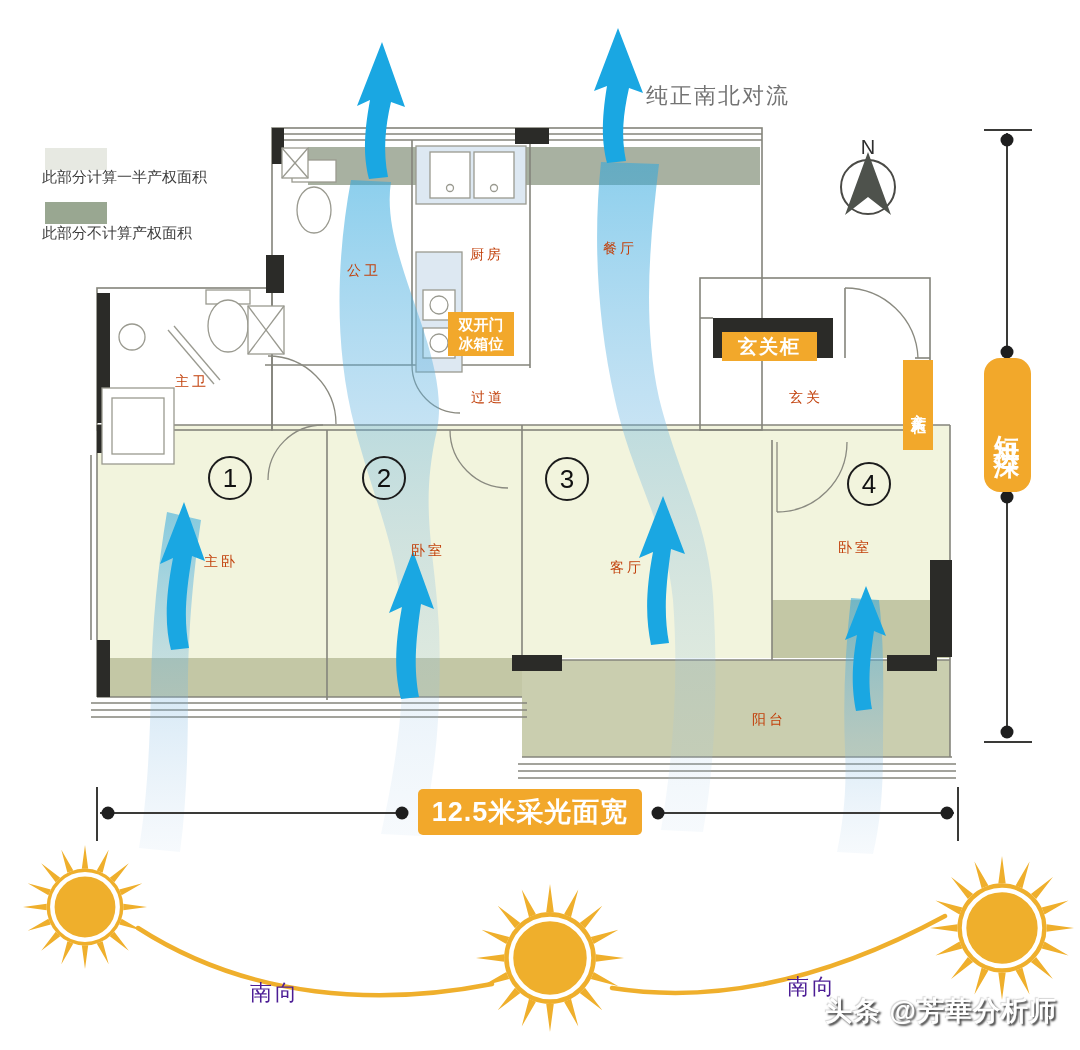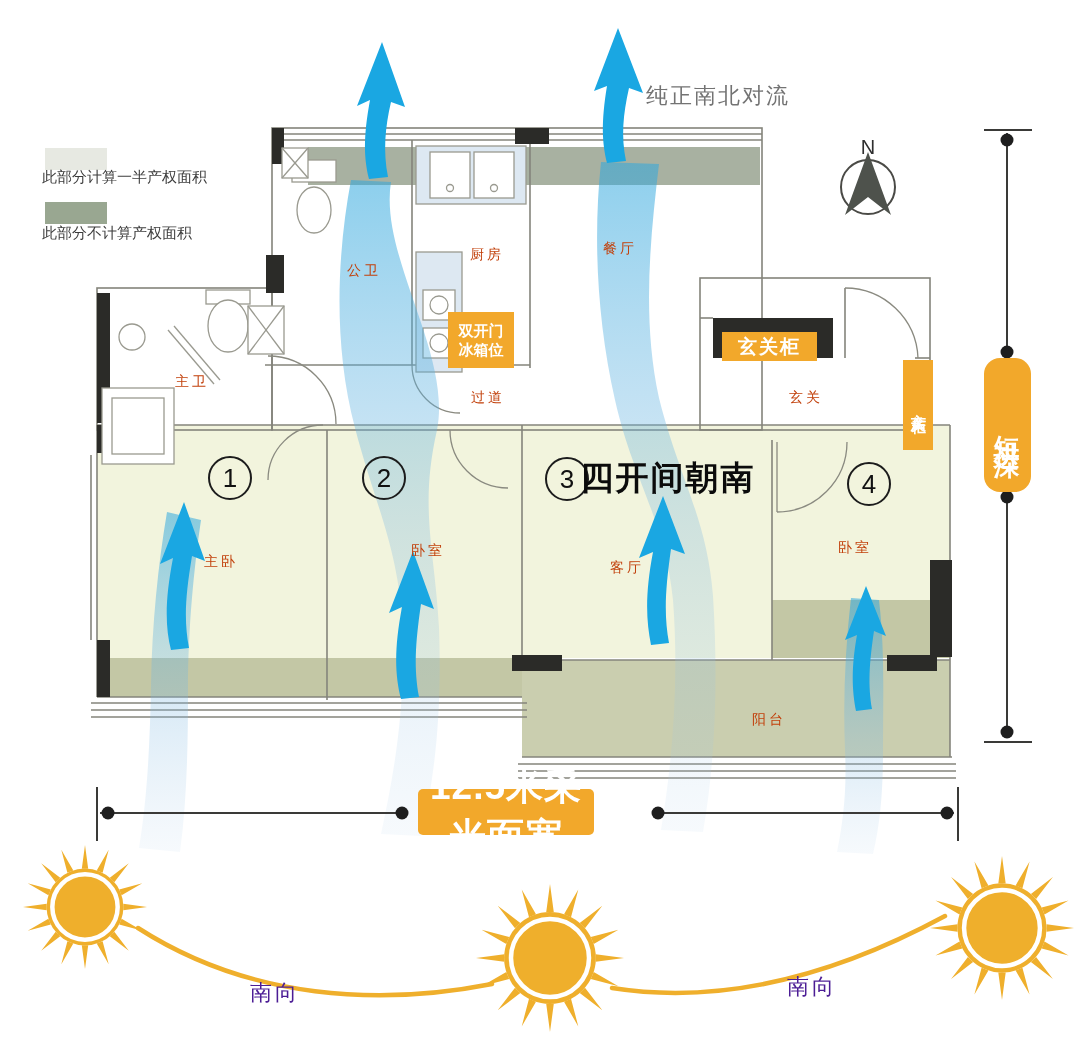--- a/index.html
+++ b/index.html
@@ -12,26 +12,26 @@
   .legend-label{font-size:15px;color:#3c3c3c;}
   .legend-swatch{position:absolute;width:62px;height:22px;}
   .numcirc{width:40px;height:40px;border:2.5px solid #1c1c1c;border-radius:50%;
            display:flex;align-items:center;justify-content:center;
            font-size:26px;color:#111;background:rgba(255,255,255,0.0);}
   .headline{font-size:33px;font-weight:bold;color:#0b0b0b;letter-spacing:2px;}
   .note{font-size:22px;color:#737373;letter-spacing:2px;}
   .compass-n{font-size:20px;color:#2f2f2f;}
   .obadge{background:var(--accent,#F2A82B);color:#fff;display:flex;align-items:center;
           justify-content:center;font-weight:bold;text-align:center;}
-  .fridge{width:66px;height:56px;font-size:15px;line-height:1.3;}
+  .fridge{width:66px;height:44px;font-size:15px;line-height:1.3;}
   .cab-h{width:95px;height:29px;font-size:19px;letter-spacing:2px;}
   .cab-v{width:30px;height:90px;font-size:15px;writing-mode:vertical-rl;text-orientation:upright;letter-spacing:3px;}
   .depth{width:47px;height:134px;border-radius:16px;font-size:26px;writing-mode:vertical-rl;
          text-orientation:upright;letter-spacing:9px;padding-top:4px;box-sizing:border-box;}
-  .width-badge{width:176px;height:46px;border-radius:5px;font-size:37px;letter-spacing:1px;}
+  .width-badge{width:224px;height:46px;border-radius:5px;font-size:27px;letter-spacing:1px;}
   .south{font-size:22px;color:#4c1d95;letter-spacing:3px;}
   .watermark{font-size:27px;font-weight:bold;color:#fff;letter-spacing:1px;
              text-shadow:2px 2px 2px rgba(45,45,45,0.85),-1px -1px 1px rgba(150,150,150,0.4);}
 </style>
 </head>
 <body>
 
 <div class="canvas">
 
   <svg class="plan-svg" viewBox="0 0 1080 1050">
@@ -220,27 +220,27 @@
   <div class="abs ctr room-label" style="left:428px;top:551px;">卧室</div>
   <div class="abs ctr room-label" style="left:627px;top:568px;">客厅</div>
   <div class="abs ctr room-label" style="left:855px;top:548px;">卧室</div>
   <div class="abs ctr room-label" style="left:769px;top:720px;">阳台</div>
 
   <div class="abs ctr numcirc" style="left:230px;top:478px;">1</div>
   <div class="abs ctr numcirc" style="left:384px;top:478px;">2</div>
   <div class="abs ctr numcirc" style="left:567px;top:479px;">3</div>
   <div class="abs ctr numcirc" style="left:869px;top:484px;">4</div>
 
-  <div class="abs ctr headline" style="left:668px;top:478px;">四开间朝南</div>
 
   <div class="abs obadge fridge" style="left:448px;top:312px;">
     <span><span>双开门</span><br>
     <span>冰箱位</span></span>
   </div>
   <div class="abs obadge cab-h" style="left:722px;top:332px;">玄关柜</div>
   <div class="abs obadge cab-v" style="left:903px;top:360px;">玄关柜</div>
   <div class="abs obadge depth" style="left:984px;top:358px;">短进深</div>
   <div class="abs obadge width-badge" style="left:418px;top:789px;">12.5米采光面宽</div>
 
   <div class="abs ctr south" style="left:275px;top:993px;">南向</div>
   <div class="abs ctr south" style="left:812px;top:987px;">南向</div>
+  <div class="abs ctr watermark" style="left:941px;top:1011px;">头条 @芳華分析师</div>
 
 </div>
 
 </body></html>

